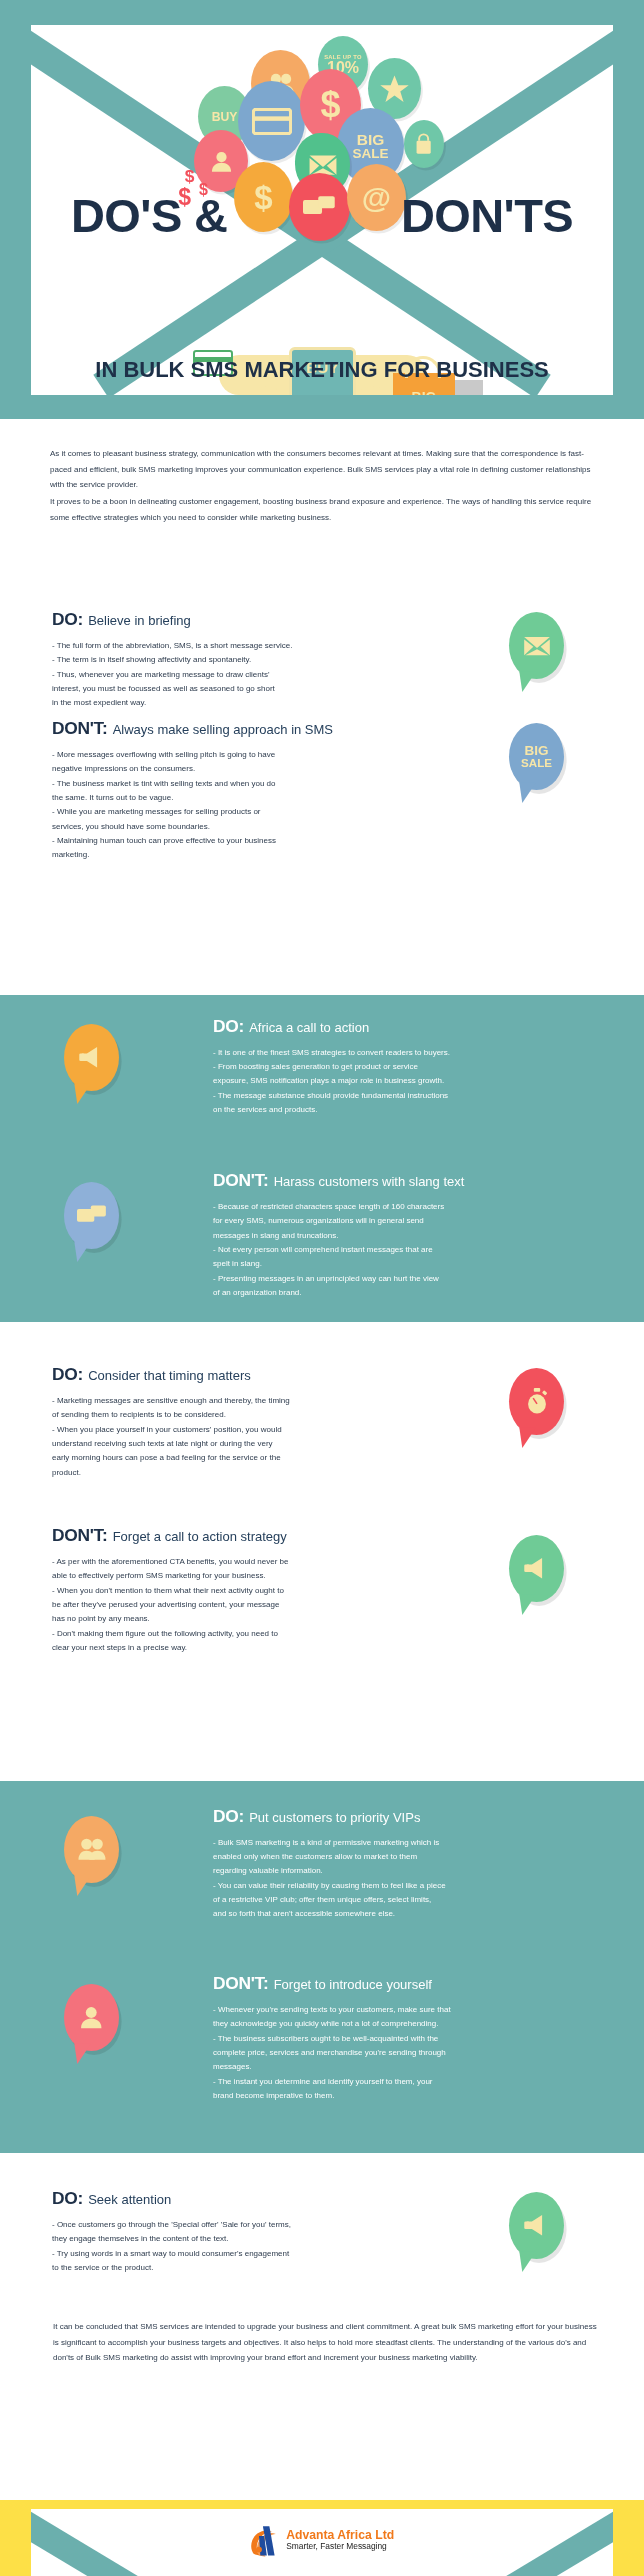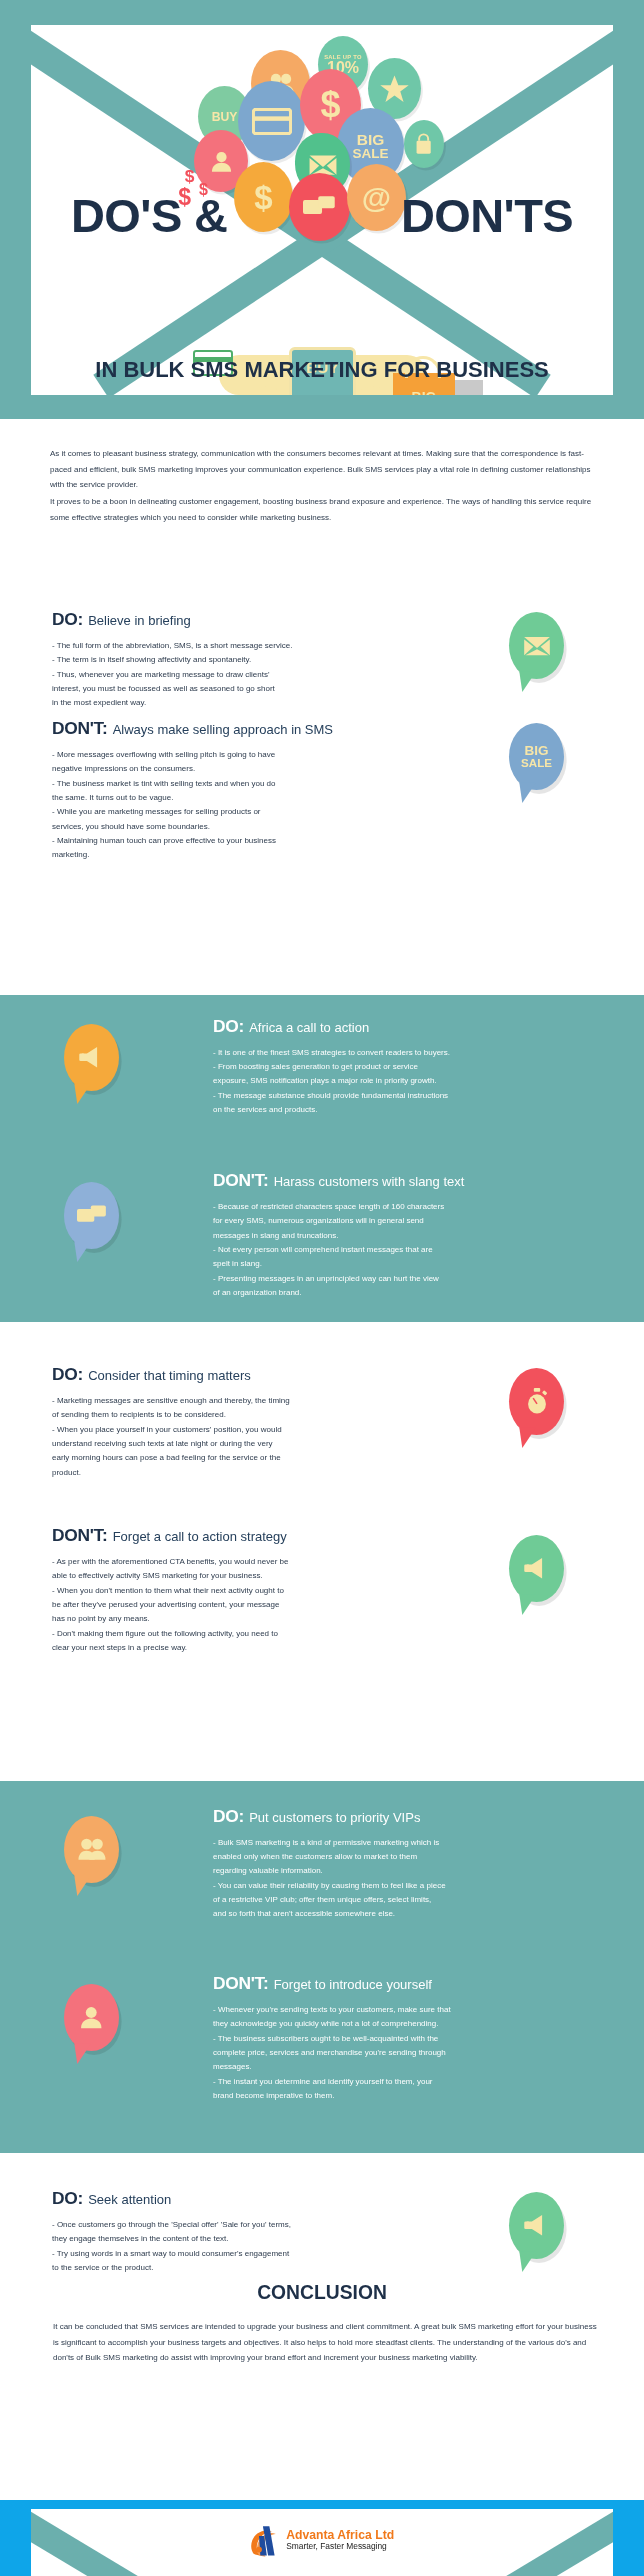--- a/index.html
+++ b/index.html
@@ -150,21 +150,21 @@
     position:absolute; left:0; right:0; text-align:center;
     font-size:19.3px; font-weight:bold; color:#1e3048; letter-spacing:0px;
   }
   .concl-body{
     position:absolute; font-size:8px; line-height:1.95; color:#2d3b4d;
   }
 
   
   .footer{
     position:absolute; left:0; bottom:0; width:644px; height:76px;
-    background:#0ea5e9; overflow:hidden;
+    background:#fde047; overflow:hidden;
   }
   .footer-inner{
     position:absolute; left:31px; top:9px; width:582px; height:67px;
     background:#ffffff; overflow:hidden;
   }
   .fcross{ position:absolute; background:#6BAFAD; }
   .fc-a{ left:-13px; top:-5.2px; width:451px; height:26px;
     transform-origin:0 0; transform:rotate(31deg); }
   .fc-b{ right:-13px; top:-5.2px; width:451px; height:26px;
     transform-origin:100% 0; transform:rotate(-31deg); }
@@ -347,21 +347,21 @@
 
 <div class="band teal on-teal" style="top:995px; height:375px;">
 
   <div class="blk" style="left:213px; top:20.6px; width:399px;">
     <div class="h-do">
       <span class="h-key">DO:</span><span class="h-rest">Africa a call to action</span>
     </div>
     <ul class="pts">
       <li>- It is one of the finest SMS strategies to convert readers to buyers.</li>
       <li>- From boosting sales generation to get product or service</li>
-      <li>   exposure, SMS notification plays a major role in priority growth.</li>
+      <li>   exposure, SMS notification plays a major role in business growth.</li>
       <li>- The message substance should provide fundamental instructions</li>
       <li>   on the services and products.</li>
     </ul>
   </div>
   <div class="bubble" style="left:64px; top:29px; background:#F5A93B;">
     <svg width="28" height="24.5" viewBox="0 0 44 38">
         <path d="M6 13h8l16-10v32L14 25H6z" fill="#F7E6A8"></path>
         <rect x="2" y="13" width="8" height="12" rx="2" fill="#F7E6A8"></rect>
       </svg>
     <div class="btail" style="background:#F5A93B;"></div>
@@ -414,21 +414,21 @@
       </svg>
     <div class="btail" style="background:#F2515C;"></div>
   </div>
 
   <div class="blk" style="left:52px; top:203px; width:412px;">
     <div class="h-dont">
       <span class="h-key">DON'T:</span><span class="h-rest">Forget a call to action strategy</span>
     </div>
     <ul class="pts">
       <li>- As per with the aforementioned CTA benefits, you would never be</li>
-      <li>   able to effectively activity SMS marketing for your business.</li>
+      <li>   able to effectively perform SMS marketing for your business.</li>
       <li>- When you don't mention to them what their next activity ought to</li>
       <li>   be after they've perused your advertising content, your message</li>
       <li>   has no point by any means.</li>
       <li>- Don't making them figure out the following activity, you need to</li>
       <li>   clear your next steps in a precise way.</li>
     </ul>
   </div>
   <div class="bubble" style="left:509px; top:213px; background:#6FCB96;">
     <svg width="28" height="24.5" viewBox="0 0 44 38">
         <path d="M6 13h8l16-10v32L14 25H6z" fill="#F7E6A8"></path>
@@ -500,21 +500,20 @@
     </ul>
   </div>
   <div class="bubble" style="left:509px; top:39px; background:#6FCB96;">
     <svg width="28" height="24.5" viewBox="0 0 44 38">
         <path d="M6 13h8l16-10v32L14 25H6z" fill="#F7E6A8"></path>
         <rect x="2" y="13" width="8" height="12" rx="2" fill="#F7E6A8"></rect>
       </svg>
     <div class="btail" style="background:#6FCB96;"></div>
   </div>
 
-  <div class="concl-title" style="top:129px;">CONCLUSION</div>
   <div class="concl-body" style="left:53px; top:166px; width:544px;">It can be concluded that SMS services are intended to upgrade your business and client commitment. A great bulk SMS marketing effort for your business is significant to accomplish your business targets and objectives. It also helps to hold more steadfast clients. The understanding of the various do's and don'ts of Bulk SMS marketing do assist with improving your brand effort and increment your business marketing viability.</div>
 </div>
 
 <div class="footer">
   <div class="footer-inner">
     <div class="fcross fc-a"></div>
     <div class="fcross fc-b"></div>
     <div class="logo">
       <div class="logo-mark">
         <svg width="30" height="35" viewBox="0 0 46 54">

